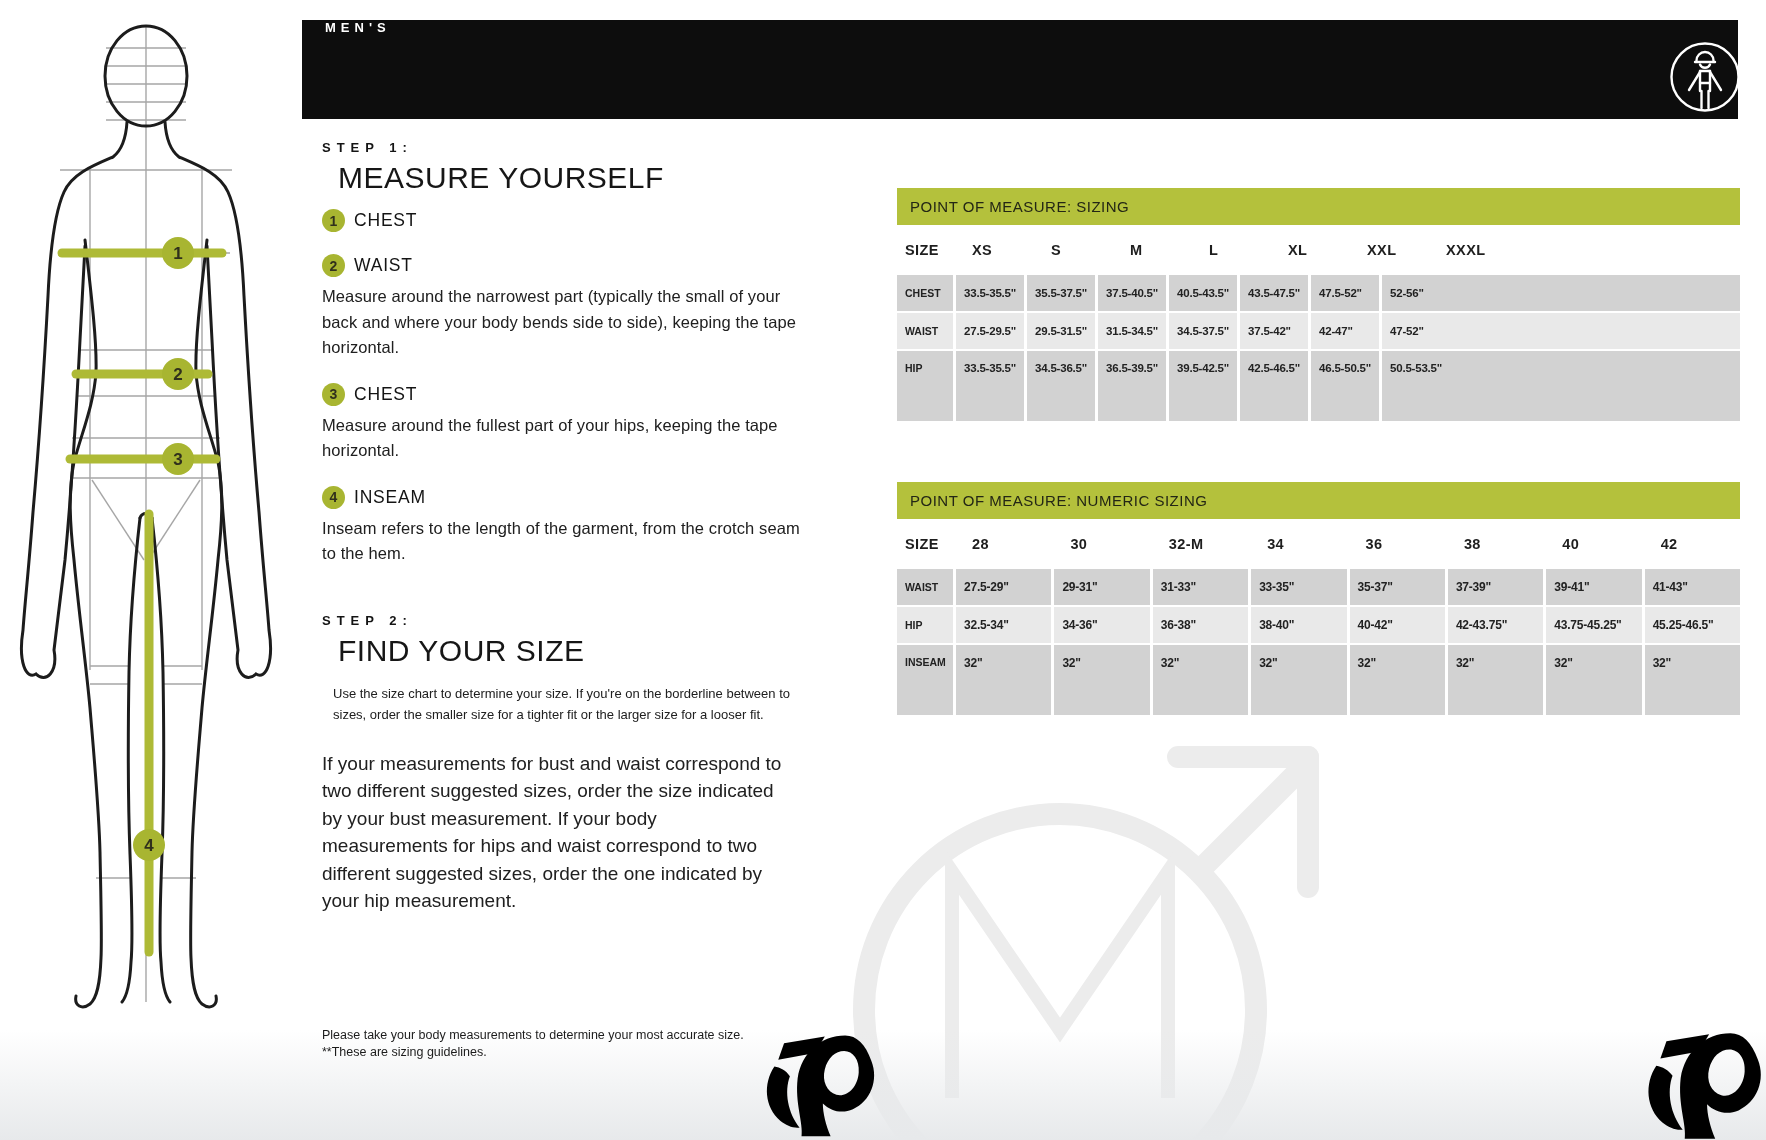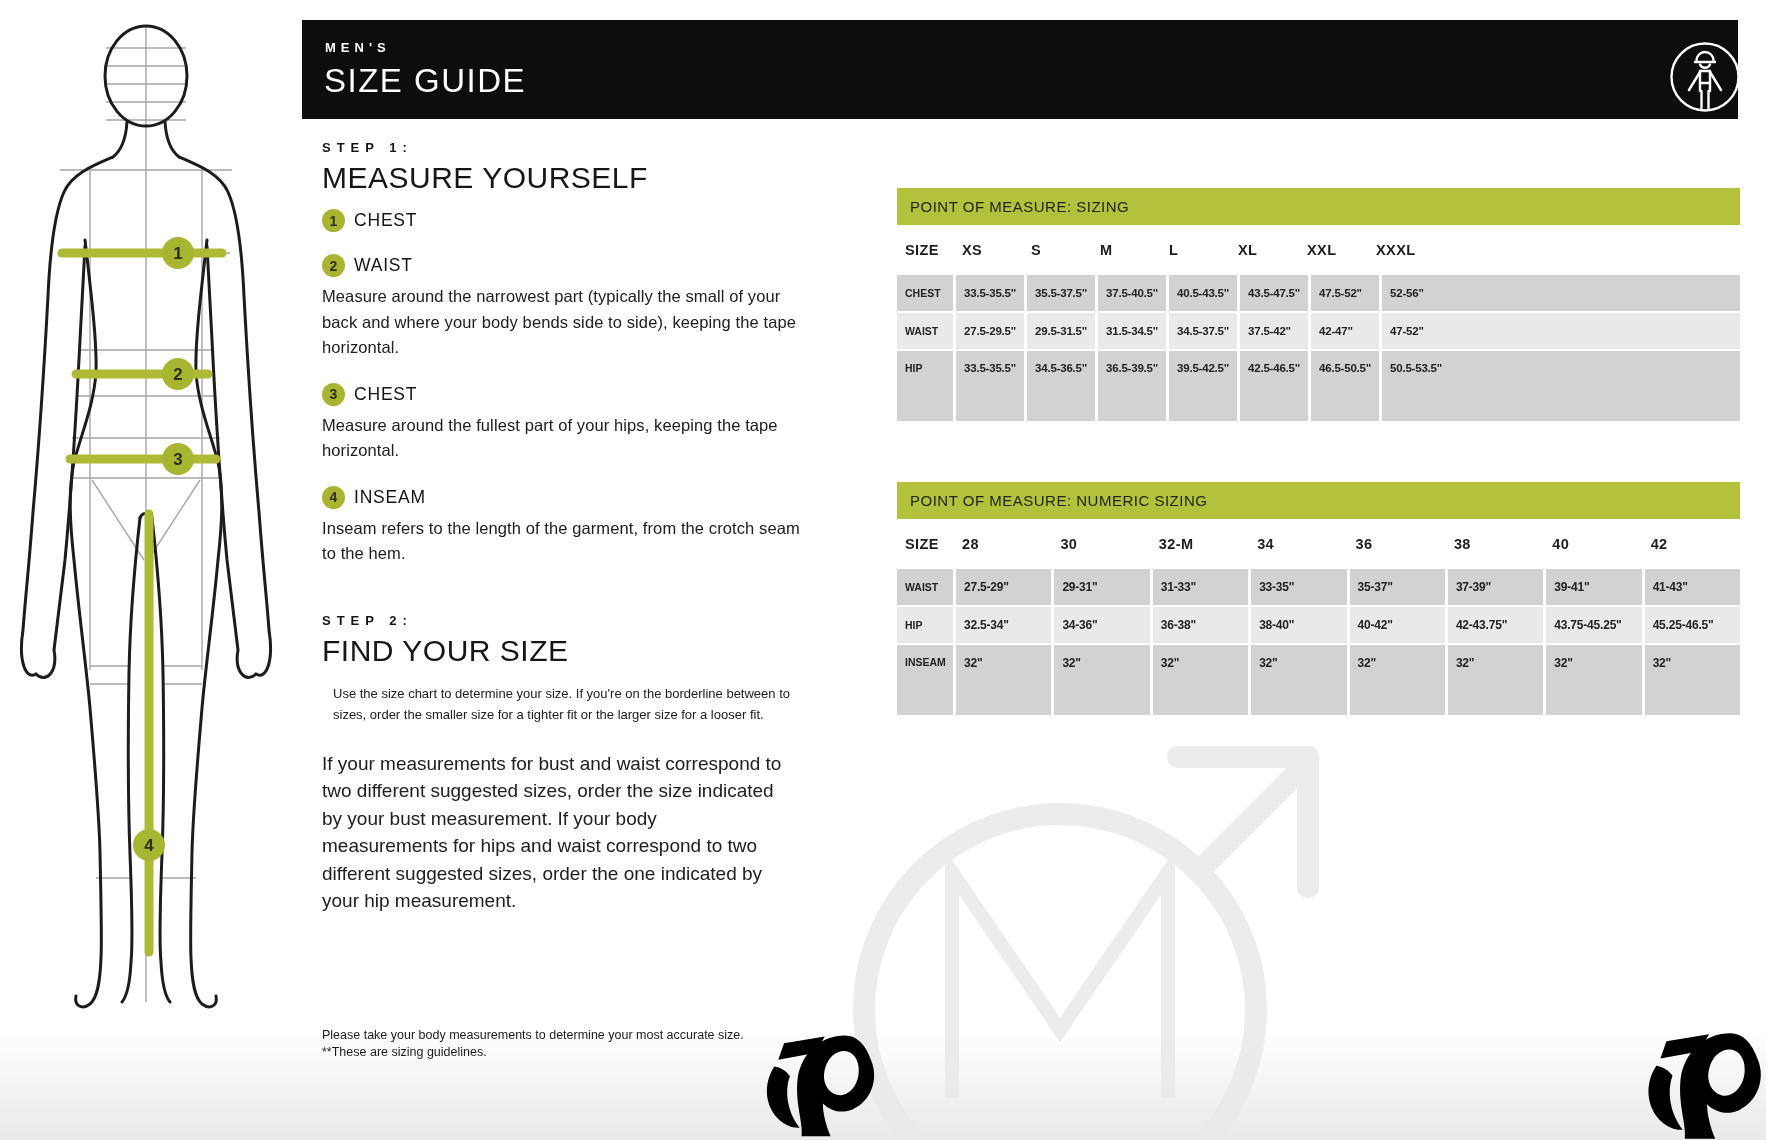--- a/index.html
+++ b/index.html
@@ -5,51 +5,51 @@
   html,body{margin:0;padding:0;background:#fff;}
   .page{
     position:relative;width:1766px;height:1140px;background:#fff;overflow:hidden;
     font-family:"Liberation Sans","DejaVu Sans",sans-serif;color:#222;
   }
   
   .watermark{position:absolute;left:0;top:0;width:1766px;height:1140px;z-index:0;}
   
   .topbar{
     position:absolute;left:302px;top:20px;width:1436px;height:99px;background:#0d0d0d;
-    color:#fff;z-index:2;display:flex;flex-direction:column;justify-content:center;
+    color:#fff;z-index:2;display:flex;
   }
   .topbar .eyebrow{font-size:13px;letter-spacing:5px;margin:0 0 7px 23px;font-weight:700;}
   .topbar .title{font-size:33px;letter-spacing:1.5px;margin-left:22px;font-weight:400;}
   .man-icon{position:absolute;right:-5px;top:19px;width:76px;height:76px;}
   
   .figure-svg{position:absolute;left:0;top:0;width:300px;height:1040px;z-index:1;}
   
   .steps{position:absolute;left:322px;top:140px;width:486px;z-index:1;}
   .step-label{font-size:13px;letter-spacing:6px;font-weight:700;color:#141414;}
-  .step-title{font-size:30px;letter-spacing:.5px;font-weight:400;color:#161616;margin:6px 0 14px 0;}
+  .step-title{font-size:30px;letter-spacing:.5px;font-weight:400;color:#161616;margin:6px 0 14px 16px;}
   .m-item{margin-bottom:22px;}
   .m-head{display:flex;align-items:center;margin-bottom:7px;}
   .num-badge{
     width:23px;height:23px;border-radius:50%;background:#a8b531;color:#30301c;
     font-size:14px;font-weight:700;display:flex;align-items:center;justify-content:center;margin-right:9px;flex:0 0 23px;
   }
   .m-label{font-size:17.5px;letter-spacing:.8px;color:#141414;}
   .m-text{font-size:16.5px;line-height:1.55;color:#202020;letter-spacing:.1px;}
   .step2{margin-top:46px;}
   .step2-text{font-size:13px;line-height:1.6;color:#202020;margin:16px 0 24px 11px;}
   .step2-note{font-size:19px;line-height:1.45;color:#202020;width:462px;}
   .footnote{position:absolute;left:322px;top:1027px;width:480px;font-size:12.5px;line-height:1.35;color:#1c1c1c;z-index:1;}
   
   .tablebox{position:absolute;left:897px;width:843px;z-index:1;}
   .tb1{top:168px;margin-top:20px;} .tb2{top:482px;}
   .greenbar{
     height:37px;background:#b4c13c;display:flex;align-items:center;
     font-size:15px;letter-spacing:.5px;color:#232615;padding-left:13px;box-sizing:border-box;
   }
-  .thead{display:grid;column-gap:1px;height:50px;align-items:center;}
+  .thead{display:grid;column-gap:11px;height:50px;align-items:center;}
   .th{font-size:14.5px;font-weight:700;letter-spacing:.4px;padding-left:8px;color:#1e1e1e;}
   .trow{display:grid;column-gap:3px;margin-bottom:2px;}
   .td{
     height:36px;display:flex;align-items:center;box-sizing:border-box;padding-left:8px;
     font-size:11.5px;font-weight:700;letter-spacing:-0.2px;color:#222;white-space:nowrap;
   }
   .tb2 .td{font-size:12px;}
   .trow.dark .td{background:#d2d2d2;}
   .trow.light .td{background:#e9e9e9;}
   .trow.tall .td{height:70px;align-items:flex-start;padding-top:11px;}
@@ -132,21 +132,20 @@
       <text x="178" y="380">2</text>
       <circle cx="178" cy="459" r="16" fill="#a8b531"></circle>
       <text x="178" y="465">3</text>
       <circle cx="149" cy="845" r="16" fill="#a8b531"></circle>
       <text x="149" y="851">4</text>
     </g>
   </svg>
 
   <header class="topbar">
     <div class="eyebrow">MEN'S</div>
-    <div class="title">SIZE GUIDE</div>
     <svg class="man-icon" viewBox="0 0 76 76">
       <g stroke="#fff" stroke-width="2.4" fill="none" stroke-linecap="round">
         <circle cx="38" cy="38" r="33.5"></circle>
         <path d="M 29.5,21.5 A 8.5,8.5 0 0 1 46.5,21.5"></path>
         <line x1="28" y1="23" x2="48" y2="23"></line>
         <path d="M 33,25.5 A 5.5,5.5 0 0 0 43,25.5"></path>
         <line x1="33" y1="32" x2="43" y2="32"></line>
         <line x1="33" y1="32" x2="33" y2="52"></line>
         <line x1="43" y1="32" x2="43" y2="52"></line>
         <line x1="33" y1="44" x2="43" y2="44"></line>

